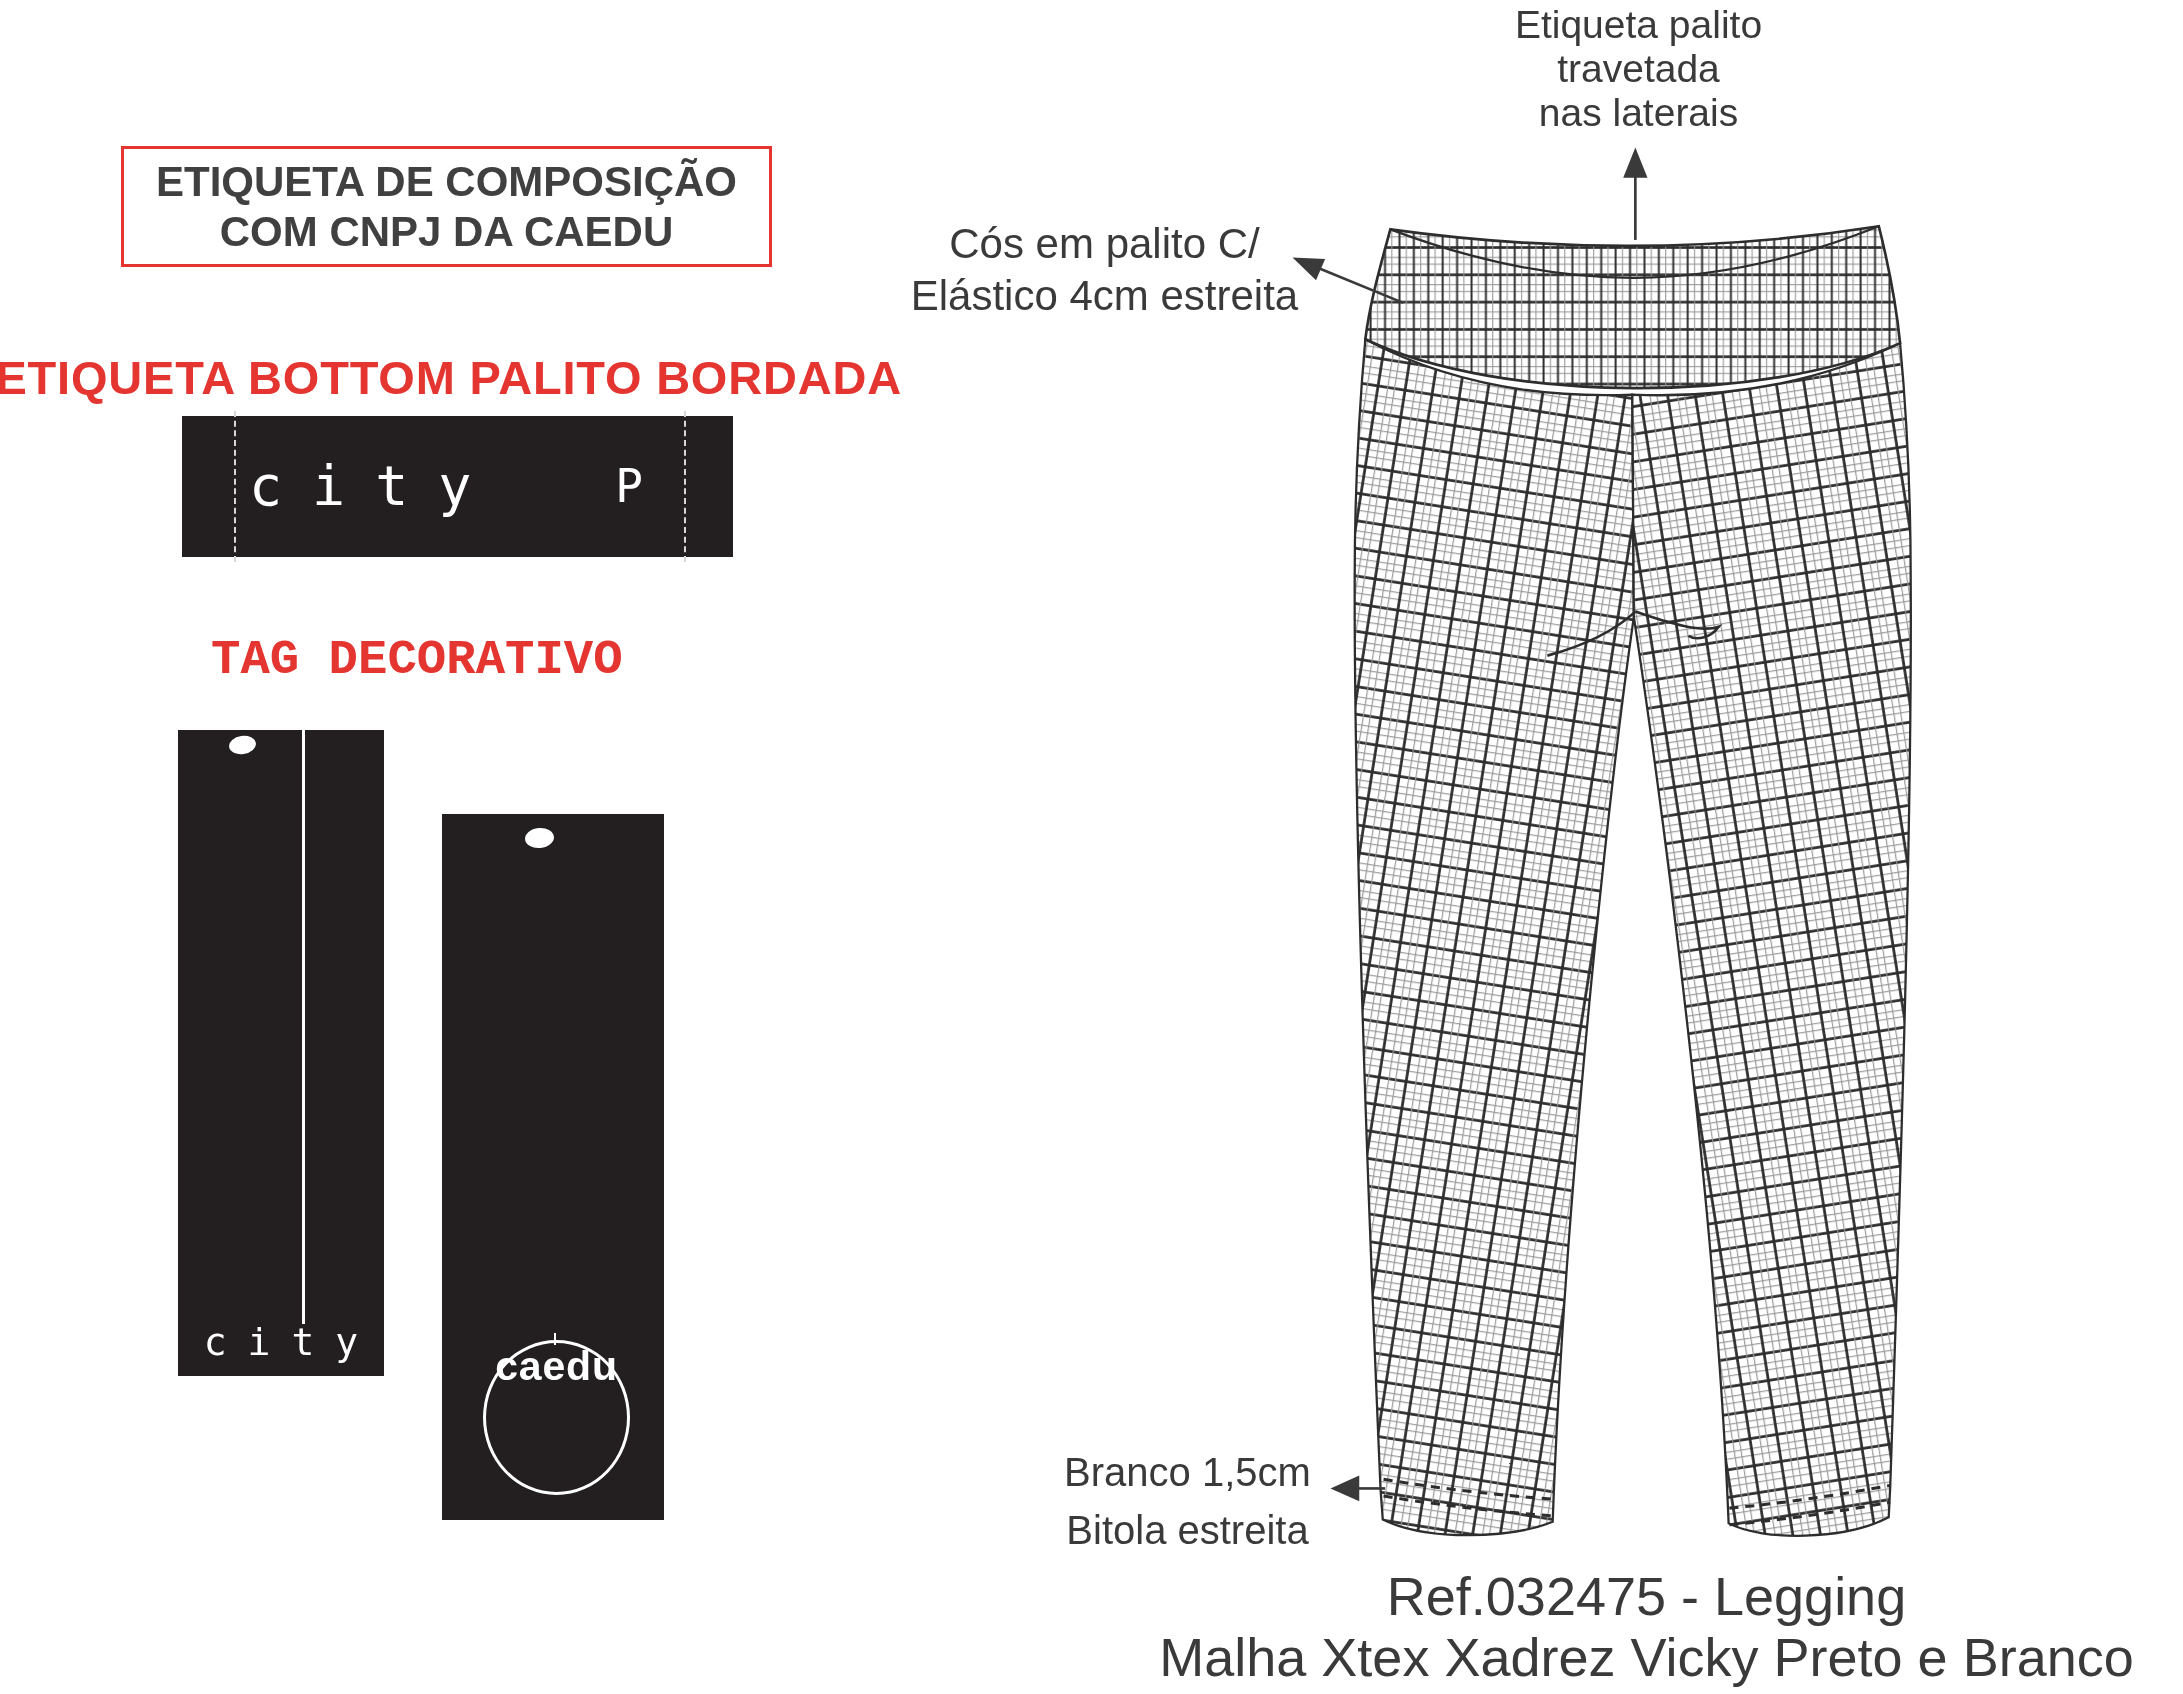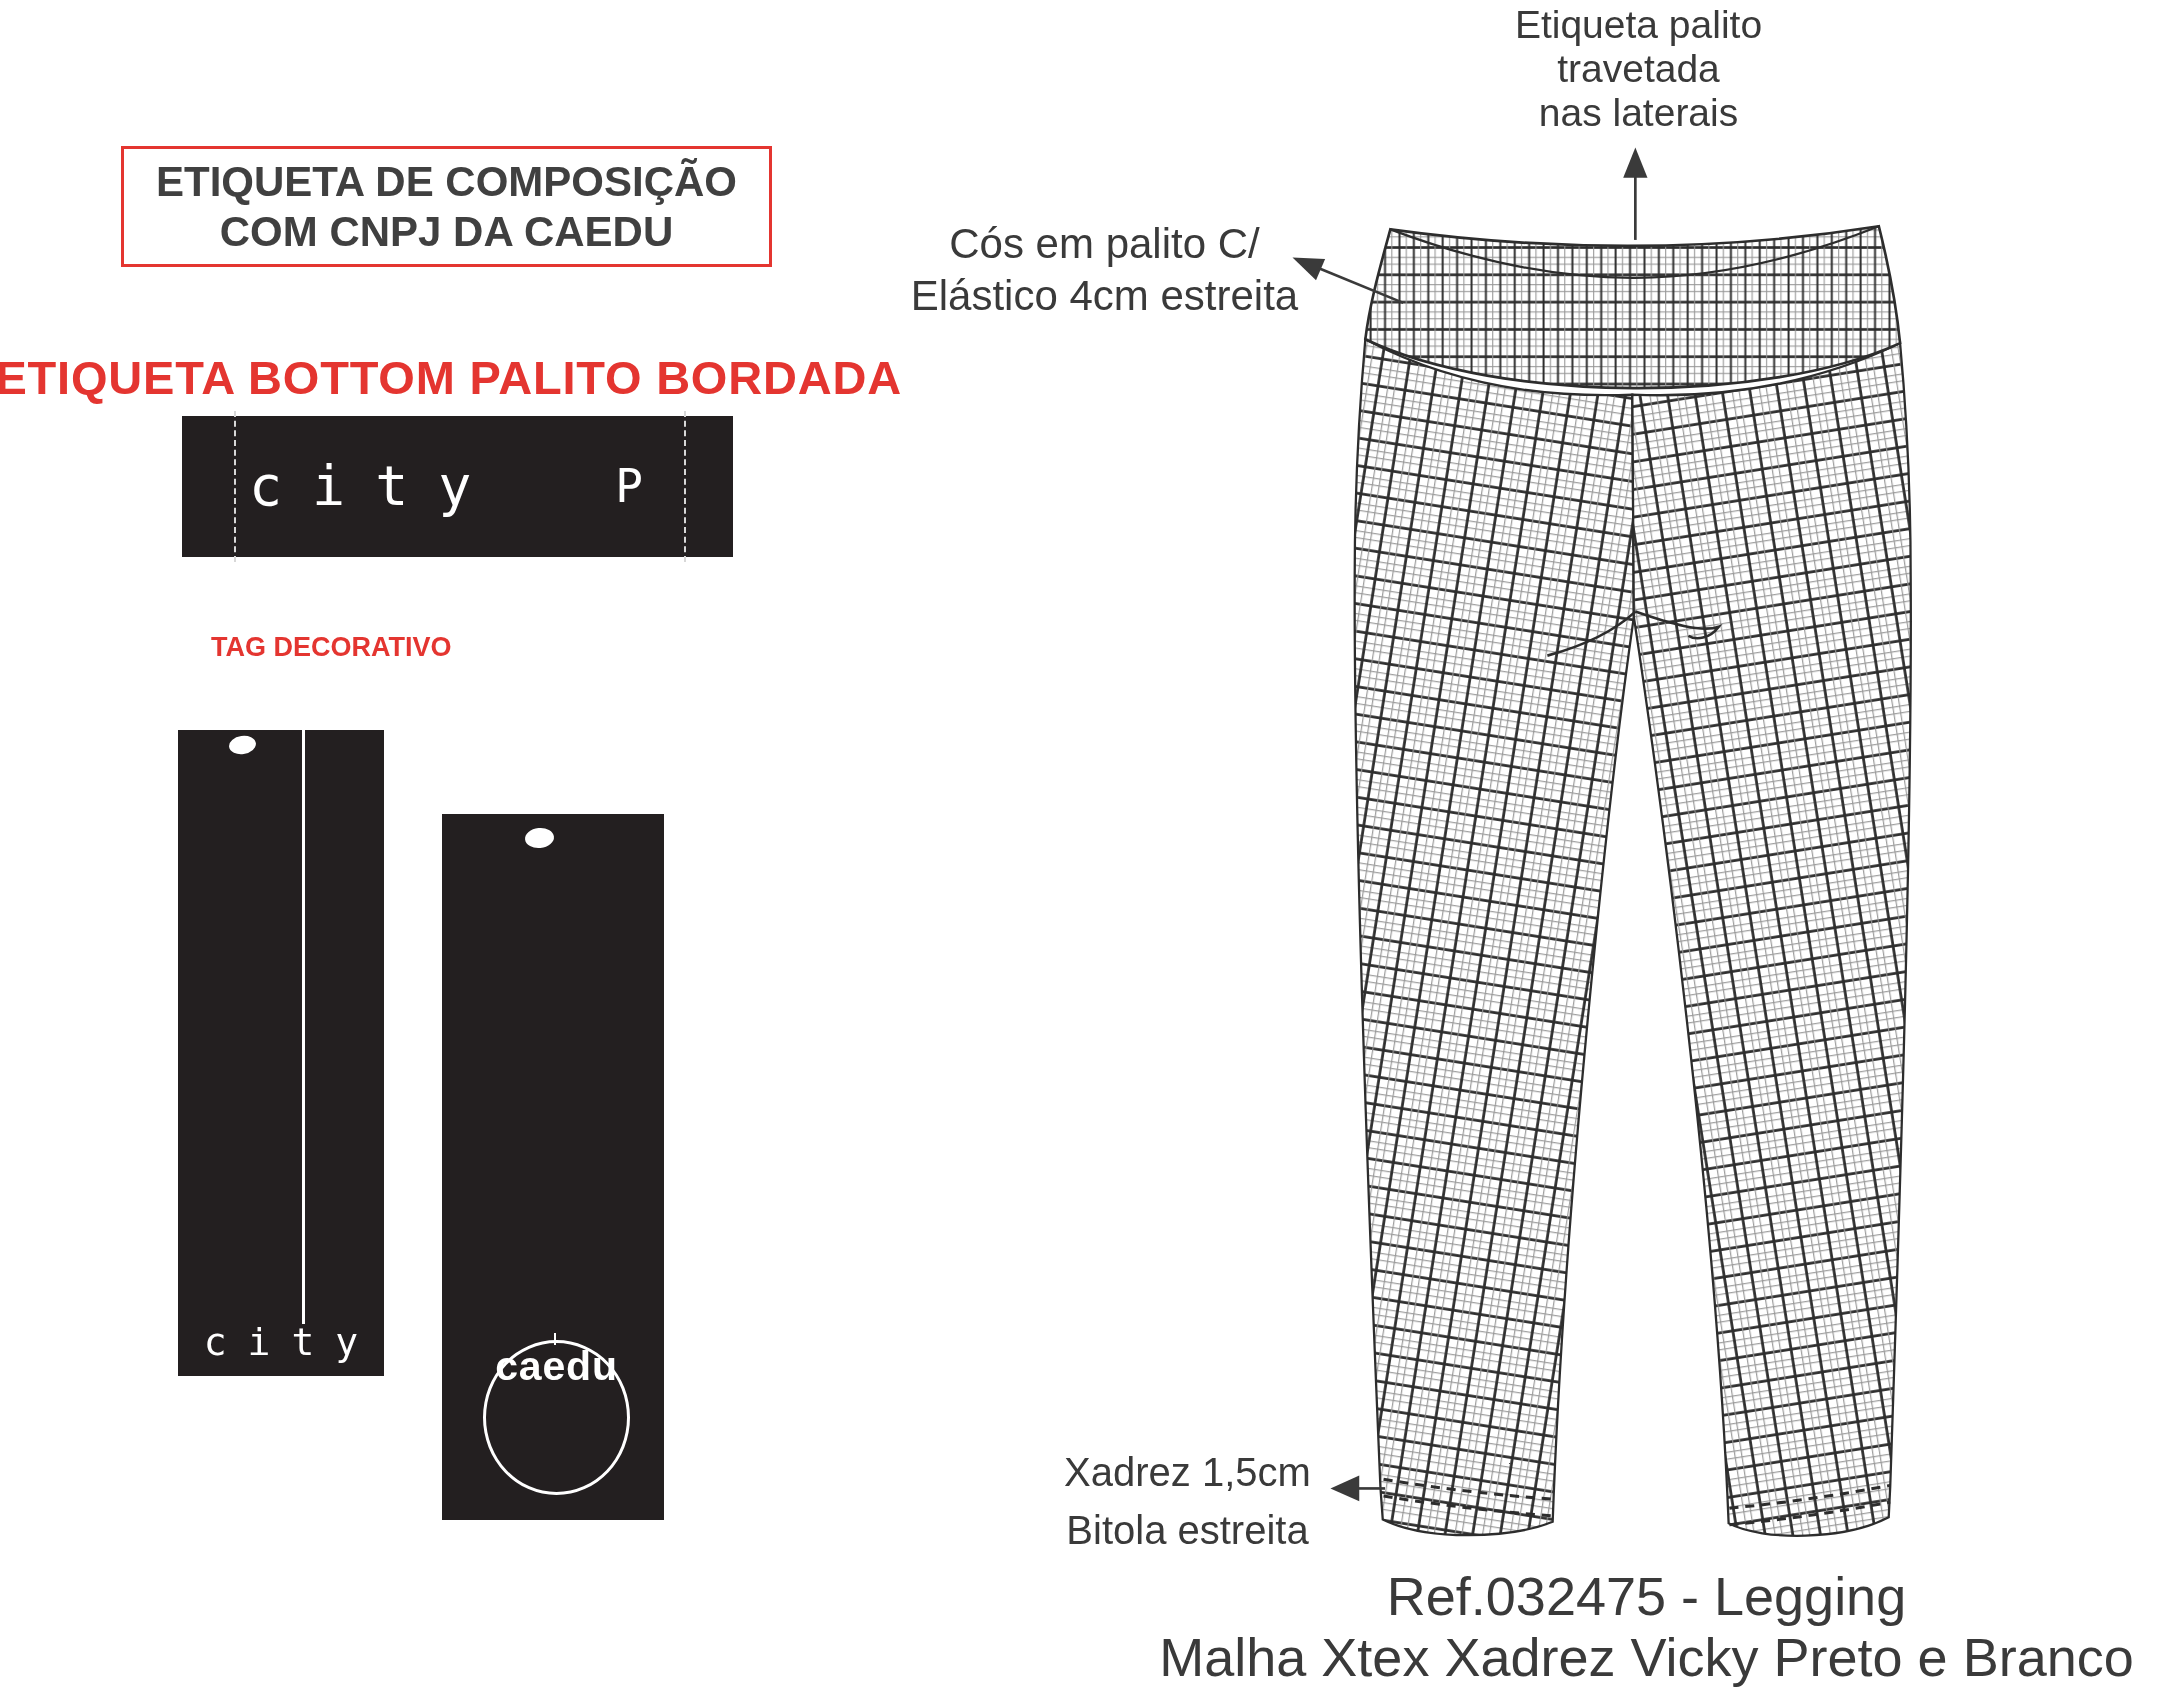--- a/index.html
+++ b/index.html
@@ -6,21 +6,21 @@
   #canvas{position:relative;width:2183px;height:1695px;background:#ffffff;overflow:hidden;
           font-family:"Liberation Sans", sans-serif;}
   .abs{position:absolute;}
 
   
   .red-box{left:121px;top:146px;width:645px;height:115px;border:3.8px solid #e43530;
            display:flex;flex-direction:column;justify-content:center;align-items:center;}
   .red-box div{color:#404040;font-weight:bold;font-size:42px;line-height:50px;white-space:nowrap;}
   .red-heading{color:#e43530;font-weight:bold;white-space:nowrap;}
   #h-bottom{left:-4.6px;top:350px;font-size:47px;letter-spacing:0.8px;}
-  #h-tag{left:211px;top:632px;font-size:27px;}
+  #h-tag{left:211px;top:632px;font-size:49px;font-family:Liberation Mono, monospace;}
 
   
   .woven-label{left:182px;top:416px;width:551px;height:141px;background:#231f20;}
   .fold-line{position:absolute;top:-4.6px;bottom:-4.6px;width:0;border-left:2.3px dashed #d8d8d8;}
   .woven-brand{position:absolute;left:67px;top:50%;transform:translateY(-52%);
                color:#ffffff;font-family:"DejaVu Sans Mono", monospace;
                font-size:55px;letter-spacing:30px;}
   .woven-size{position:absolute;right:90px;top:50%;transform:translateY(-52%);
               color:#ffffff;font-family:"DejaVu Sans Mono", monospace;font-size:46px;}
 
@@ -168,21 +168,21 @@
     <div>travetada</div>
     <div>nas laterais</div>
   </div>
 
   <div class="abs note" id="note-waist">
     <div>Cós em palito C/</div>
     <div>Elástico 4cm estreita</div>
   </div>
 
   <div class="abs note" id="note-hem">
-    <div>Xadrez 1,5cm</div>
+    <div>Branco 1,5cm</div>
     <div>Bitola estreita</div>
   </div>
 
   <div class="abs" id="ref-block">
     <div>Ref.032475 - Legging</div>
     <div>Malha Xtex Xadrez Vicky Preto e Branco</div>
   </div>
 
 </div>
 

